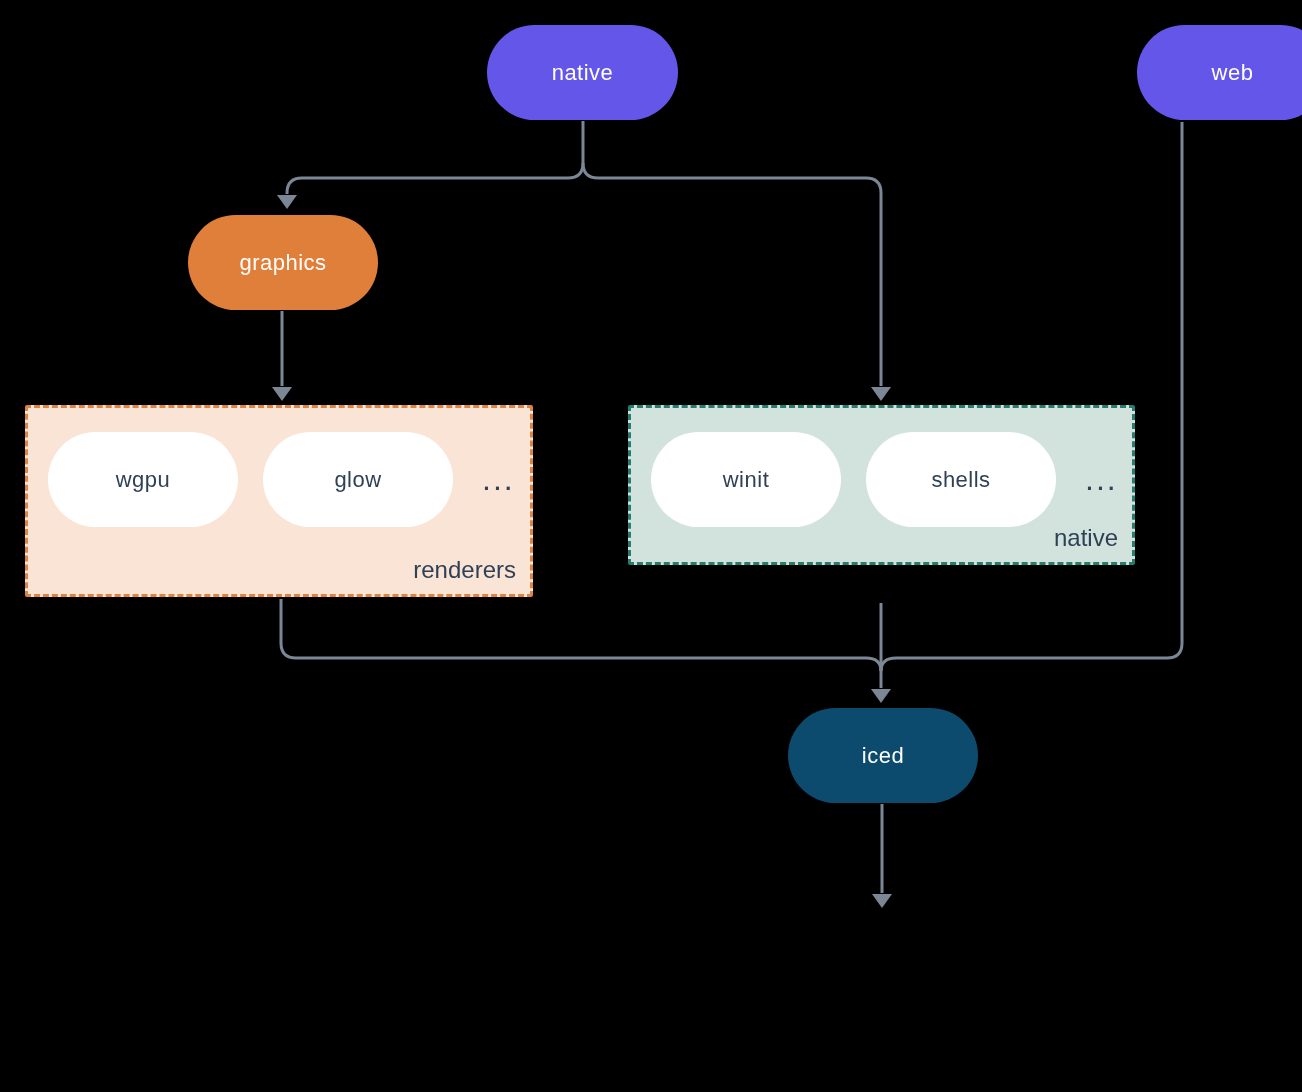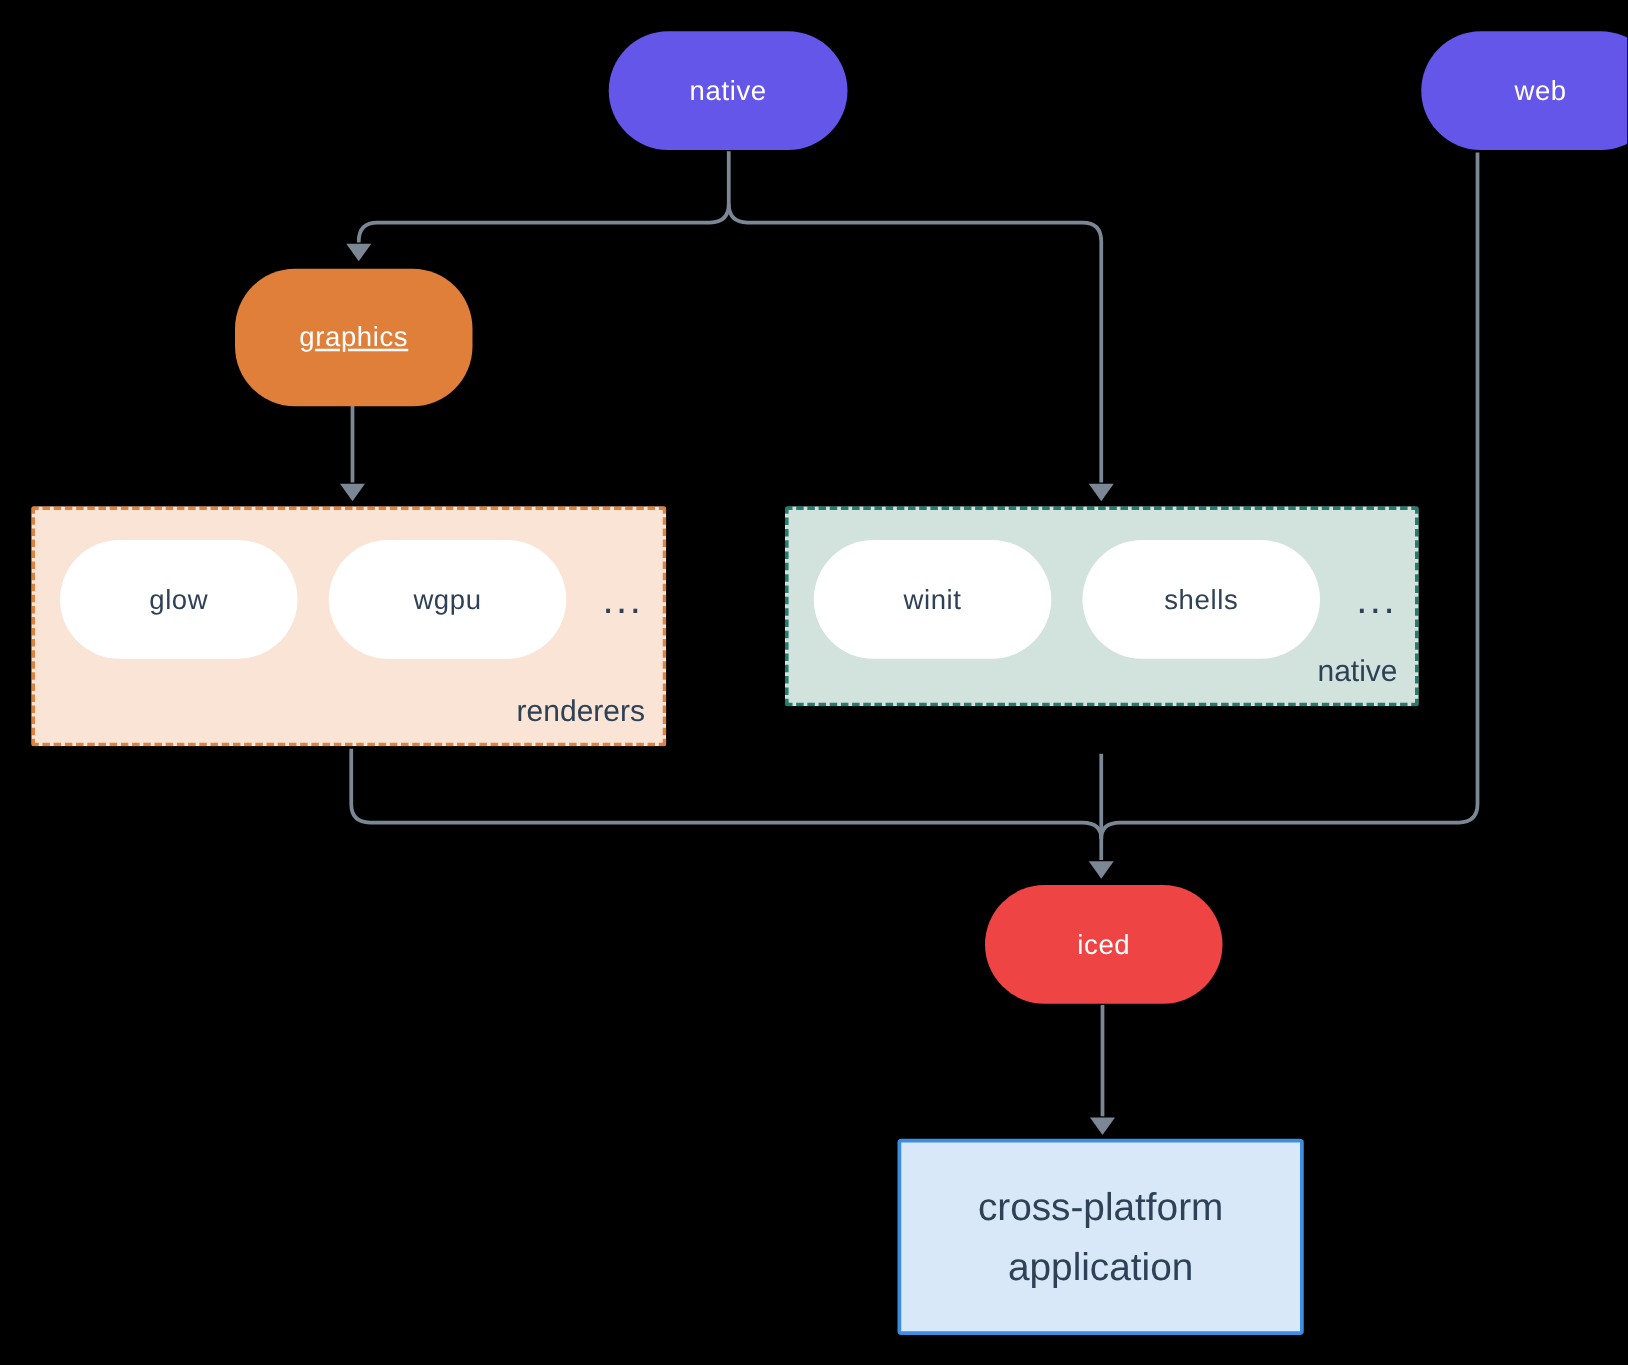--- a/index.html
+++ b/index.html
@@ -27,21 +27,21 @@
     display: flex;
     align-items: center;
     justify-content: center;
     border-radius: 48px;
     color: #ffffff;
     font-size: 22px;
     letter-spacing: 0.5px;
   }
   .pill-purple { background: #6356e8; }
   .pill-orange { background: #e07f3a; }
-  .pill-blue   { background: #ef4444; }
+  .pill-blue   { background: #0c4a6e; }
   .pill-white  {
     background: #ffffff;
     color: #2f4156;
     position: static;
     width: 190px;
     height: 95px;
     flex: 0 0 auto;
   }
   .group {
     position: absolute;
@@ -76,21 +76,21 @@
   .group-label {
     position: absolute;
     right: 14px;
     bottom: 10px;
     font-size: 24px;
     color: #2f4156;
     margin-left: 32px;
   }
   .node-native   { left: 487px;  top: 25px;  width: 191px; height: 95px; }
   .node-web      { left: 1137px; top: 25px;  width: 191px; height: 95px; }
-  .node-graphics { left: 188px;  top: 215px; width: 190px; height: 110px; text-decoration: underline; }
+  .node-graphics { left: 188px;  top: 215px; width: 190px; height: 95px; }
   .node-iced     { left: 788px;  top: 708px; width: 190px; height: 95px; }
   .app-box {
     position: absolute;
     left: 718px; top: 911px;
     width: 325px; height: 157px;
     box-sizing: border-box;
     background: #d8e8f8;
     border: 3px solid #3b8ee0;
     border-radius: 3px;
     display: flex;
@@ -134,24 +134,24 @@
     <span>web</span>
   </div>
 
   <div class="pill pill-orange node-graphics">
     <span>graphics</span>
   </div>
 
   <div class="group group-renderers">
     <div class="group-row">
       <div class="pill pill-white">
-        <span>glow</span>
+        <span>wgpu</span>
       </div>
       <div class="pill pill-white">
-        <span>wgpu</span>
+        <span>glow</span>
       </div>
       <span class="ellipsis">...</span>
     </div>
     <span class="group-label">renderers</span>
   </div>
 
   <div class="group group-shells">
     <div class="group-row">
       <div class="pill pill-white">
         <span>winit</span>
@@ -161,18 +161,14 @@
       </div>
       <span class="ellipsis">...</span>
     </div>
     <span class="group-label">native</span>
   </div>
 
   <div class="pill pill-blue node-iced">
     <span>iced</span>
   </div>
 
-  <div class="app-box">
-    <span>cross-platform</span>
-    <span>application</span>
-  </div>
 
 </div>
 
 </body></html>

